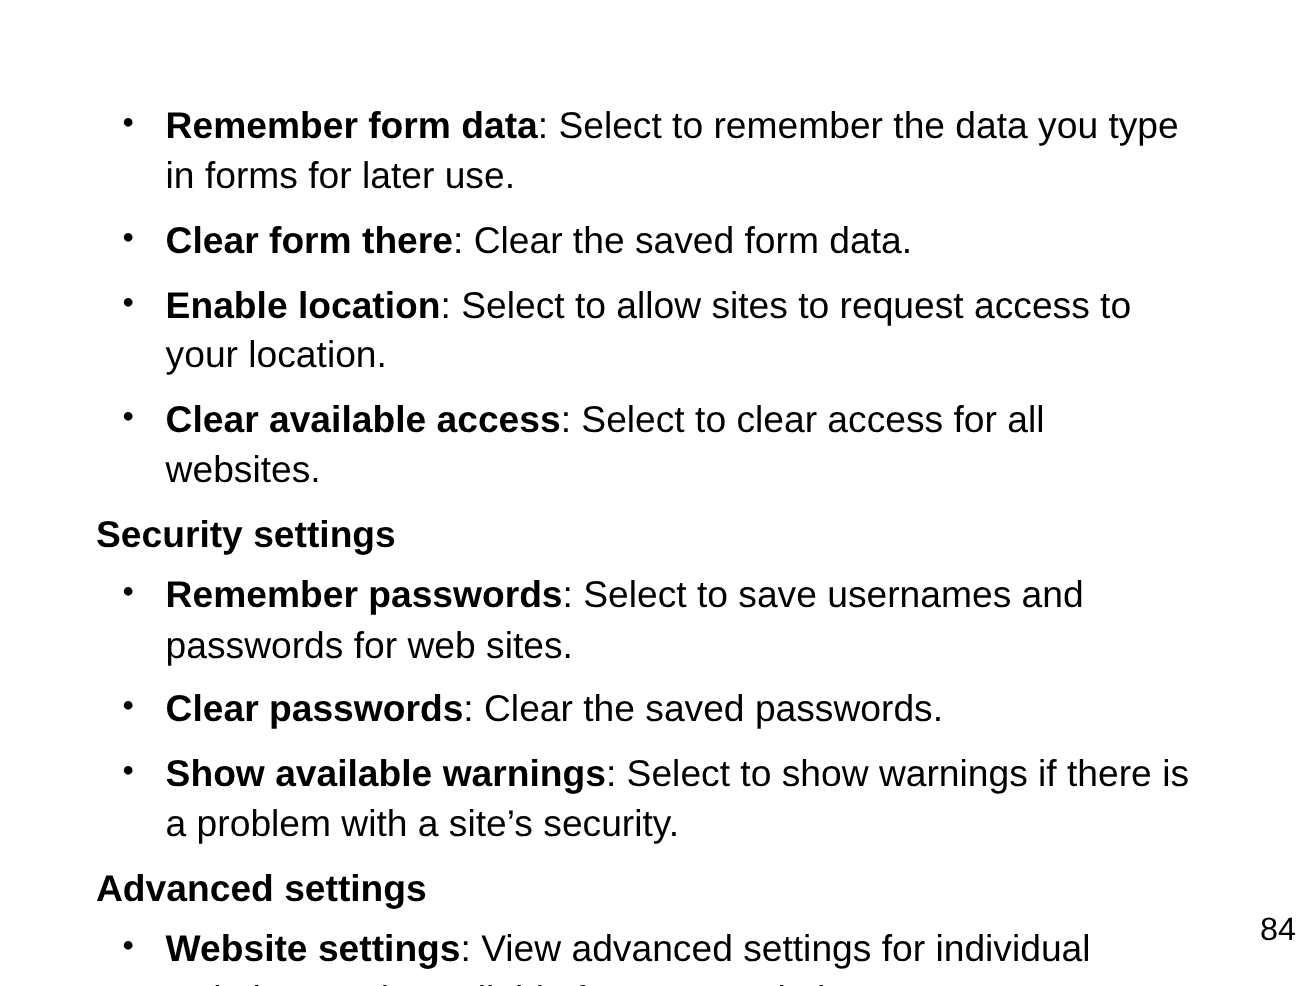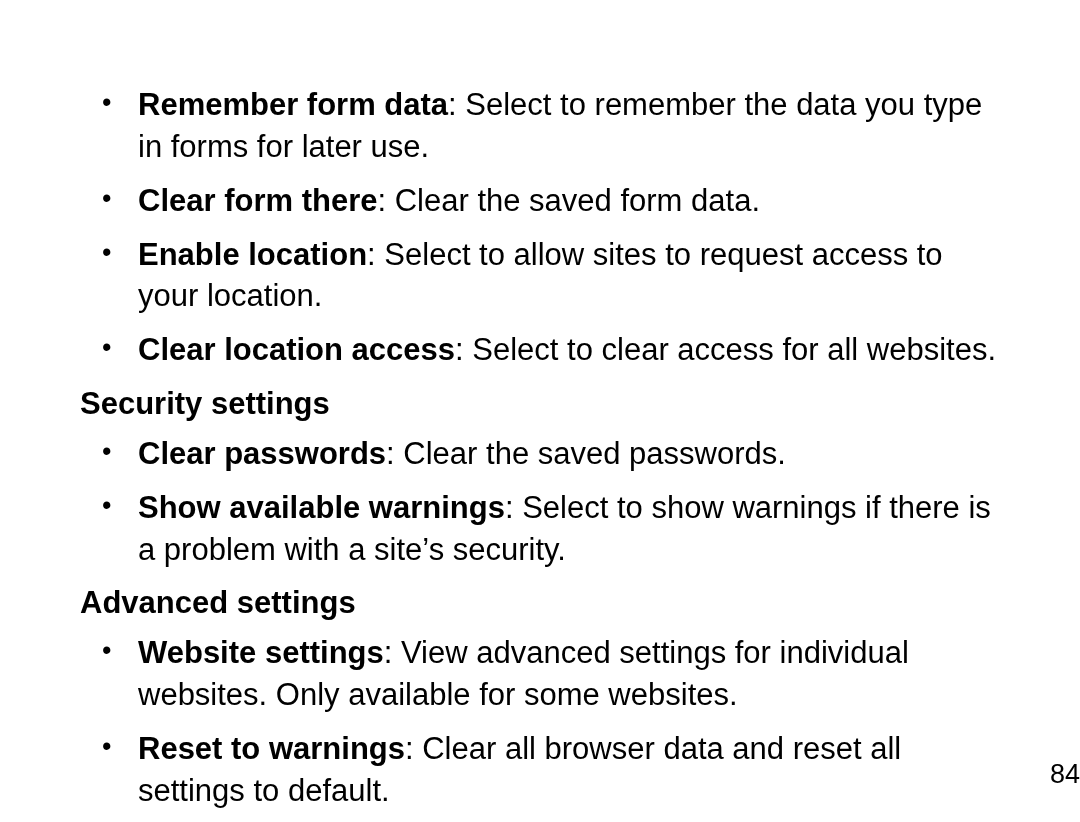--- a/index.html
+++ b/index.html
@@ -61,27 +61,30 @@
     <li>
       <span class="bold">Remember form data</span><span>: Select to remember the data you type in forms for later use.</span>
     </li>
     <li>
       <span class="bold">Clear form there</span><span>: Clear the saved form data.</span>
     </li>
     <li>
       <span class="bold">Enable location</span><span>: Select to allow sites to request access to your location.</span>
     </li>
     <li>
-      <span class="bold">Clear location access</span><span>: Select to clear access for all websites.</span>
+      <span class="bold">Clear available access</span><span>: Select to clear access for all websites.</span>
     </li>
   </ul>
 
   <div class="section-heading">Security settings</div>
 
   <ul>
+    <li>
+      <span class="bold">Remember passwords</span><span>: Select to save usernames and passwords for web sites.</span>
+    </li>
     <li>
       <span class="bold">Clear passwords</span><span>: Clear the saved passwords.</span>
     </li>
     <li>
       <span class="bold">Show available warnings</span><span>: Select to show warnings if there is a problem with a site’s security.</span>
     </li>
   </ul>
 
   <div class="section-heading">Advanced settings</div>
 

